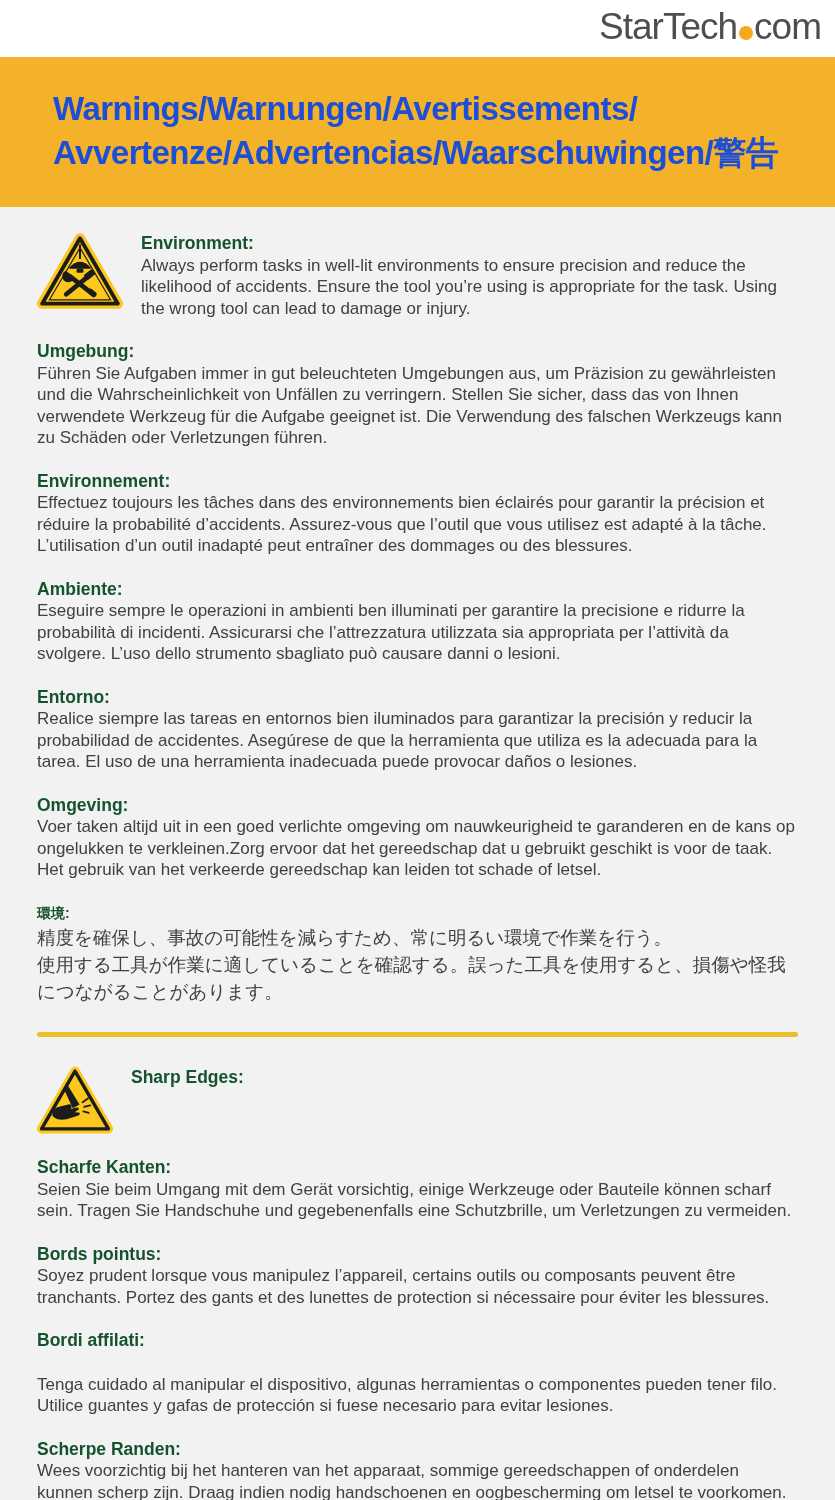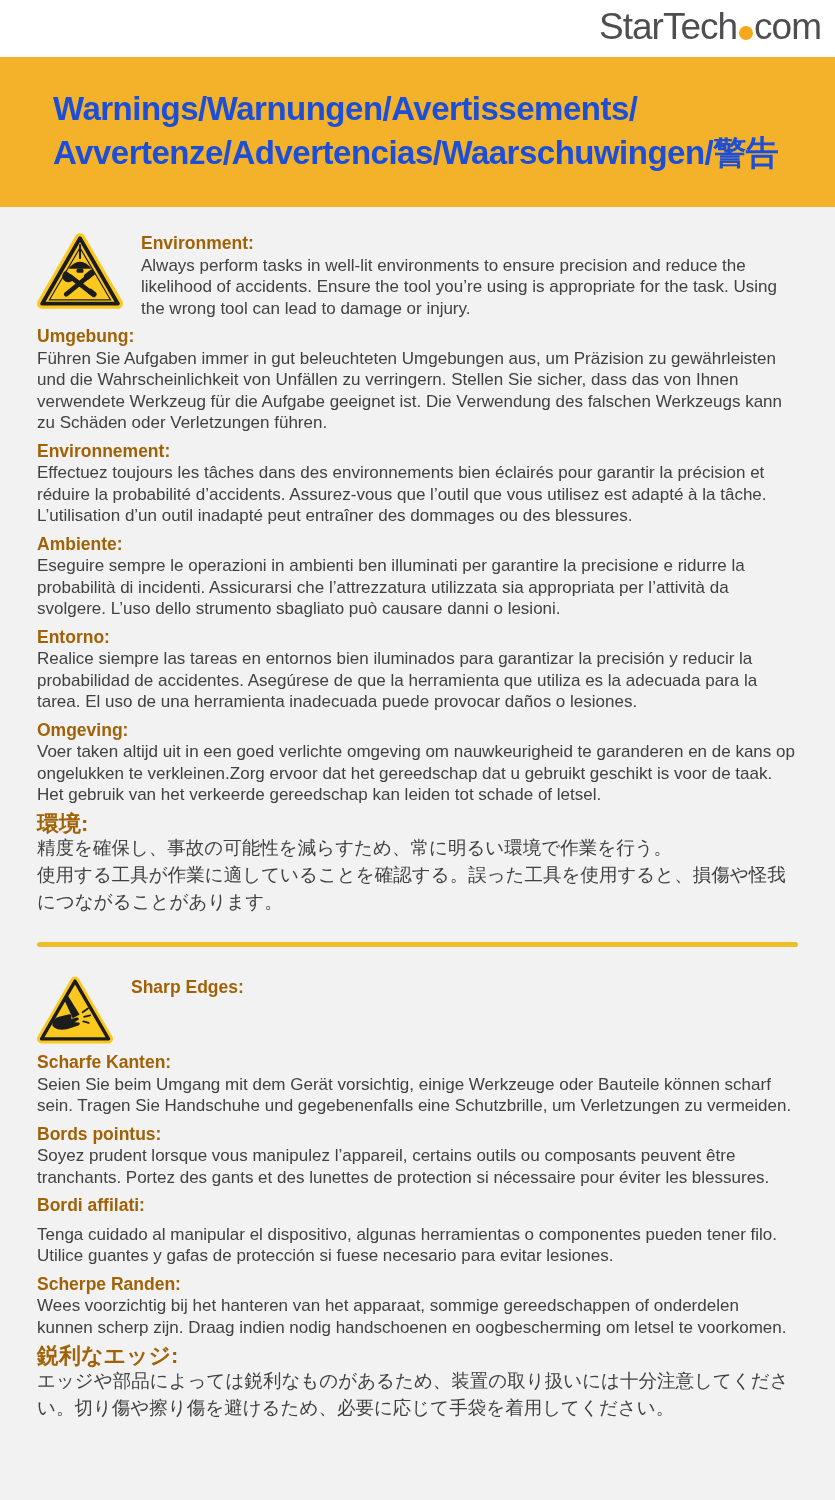--- a/index.html
+++ b/index.html
@@ -50,36 +50,36 @@
     color: #1d4ed8;
     letter-spacing: -0.5px;
   }
   .header-band h1 span { display: block; }
 
   
   .content { padding: 6px 37px 20px 37px; }
   .intro-row { display: flex; align-items: flex-start; margin-top: 18px; }
   .intro-row .warn-icon { flex: 0 0 auto; margin-right: 18px; }
   .warn-icon svg { display: block; }
-  .block { margin-top: 7px; }
+  .block { margin-top: 22px; }
   .intro-row .block { margin-top: 2px; }
   .block h2 {
     margin: 0;
     font-size: 17.5px;
     line-height: 21.5px;
     font-weight: 700;
-    color: #a16207;
+    color: #14532d;
   }
   .block p {
     margin: 0;
     font-size: 17px;
     line-height: 21.5px;
     white-space: pre-line;
   }
-  .block.ja h2 { font-size: 22px; }
+  .block.ja h2 { font-size: 14px; }
   .block.ja p { font-size: 18.5px; line-height: 27px; }
 
   .divider {
     height: 5px;
     border-radius: 3px;
     background: #EEBE2A;
     margin: 27px 0 28px 0;
   }
 </style>
 </head>

